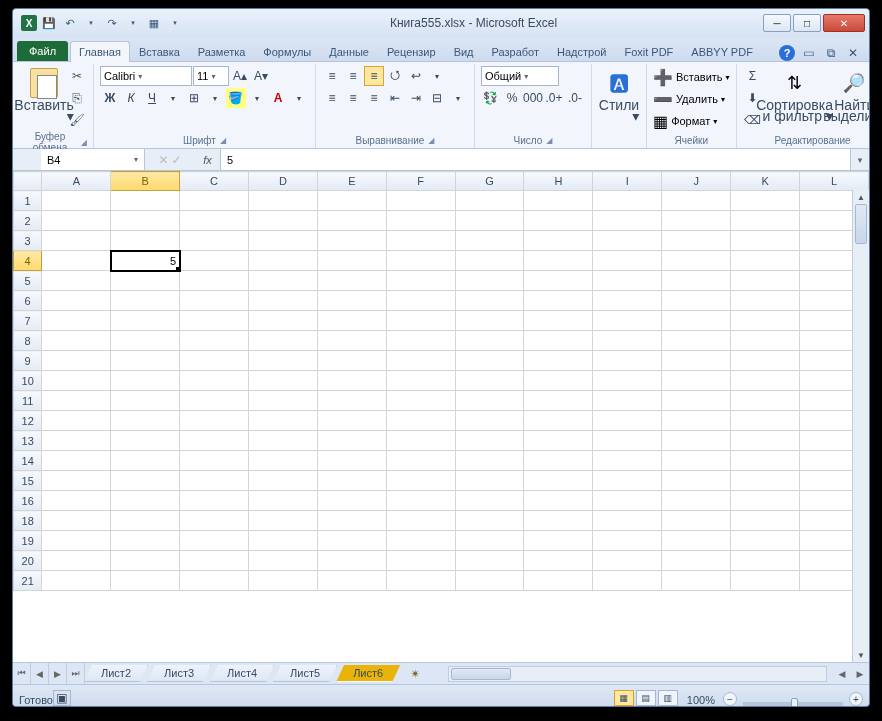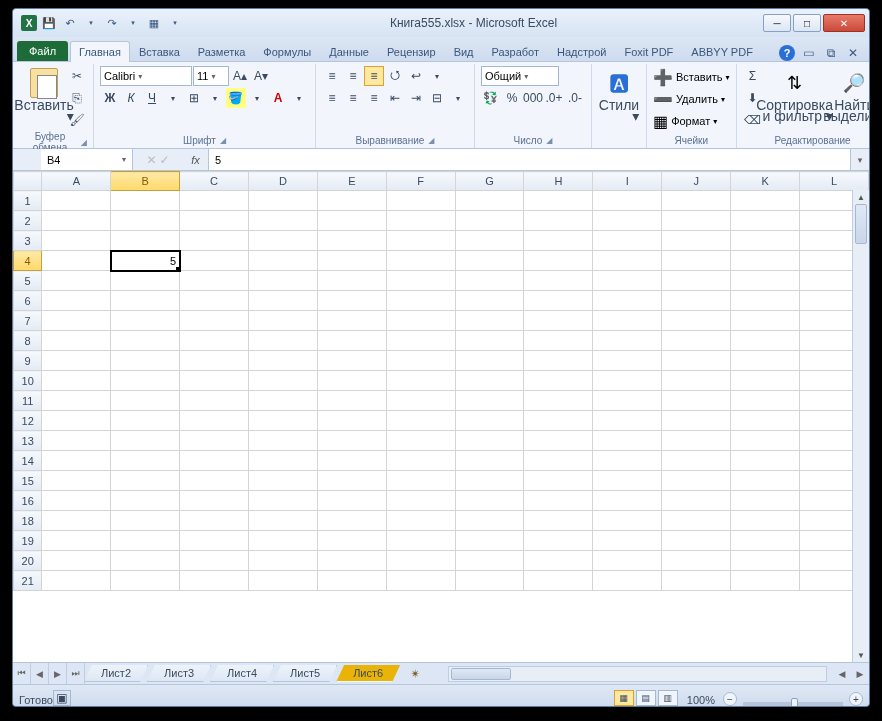--- a/index.html
+++ b/index.html
@@ -37,21 +37,21 @@
 .big-btn .lb { font-size: 14px; color: #3a4a60; text-align: right; line-height: 11px; }
 .mini-col { display: flex; flex-direction: column; gap: 2px; }
 .mini { width: 20px; height: 20px; display: flex; align-items: center; justify-content: center; font-size: 12px; cursor: pointer; color: #3a4a60; border: 1px solid transparent; }
 .font-sel { height: 20px; font-size: 11px; border: 1px solid #a6b8d0; background: #fff; padding: 0 3px; display: flex; align-items: center; gap: 3px; cursor: pointer; }
 .font-sel .dd { font-size: 8px; color: #666; }
 .hzrow { display: flex; gap: 1px; }
 .sel-align { border: 1px solid #e0a030; background: #ffe8a0; }
 
 
 .fbar { height: 22px; background: #e8eef8; border-bottom: 1px solid #b5c5dc; display: flex; align-items: center; font-size: 11px; }
-.namebox { width: 92px; height: 100%; border-right: 1px solid #b5c5dc; background: #fff; display: flex; align-items: center; padding: 0 6px; margin-left: 28px; }
+.namebox { width: 104px; height: 100%; border-right: 1px solid #b5c5dc; background: #fff; display: flex; align-items: center; padding: 0 6px; margin-left: 28px; }
 .namebox .dd { margin-left: auto; font-size: 8px; color: #666; }
 .fx { width: 26px; height: 100%; display: flex; align-items: center; justify-content: center; font-style: italic; color: #555; border-right: 1px solid #b5c5dc; cursor: pointer; }
 .finput { flex: 1; height: 100%; background: #fff; padding: 0 6px; display: flex; align-items: center; border-right: 1px solid #b5c5dc; }
 .fexpand { width: 18px; display: flex; align-items: center; justify-content: center; font-size: 9px; color: #666; cursor: pointer; }
 
 
 .gridwrap { flex: 1; display: flex; flex-direction: column; background: #fff; overflow: hidden; position: relative; }
 .gtable { border-collapse: collapse; table-layout: fixed; }
 .gtable th, .gtable td { border: 1px solid #d4d4d4; font-size: 11px; font-weight: normal; }
 .colhdr { background: linear-gradient(#f6f9fd,#e4ebf5); height: 19px; text-align: center; color: #3a4a60; }

